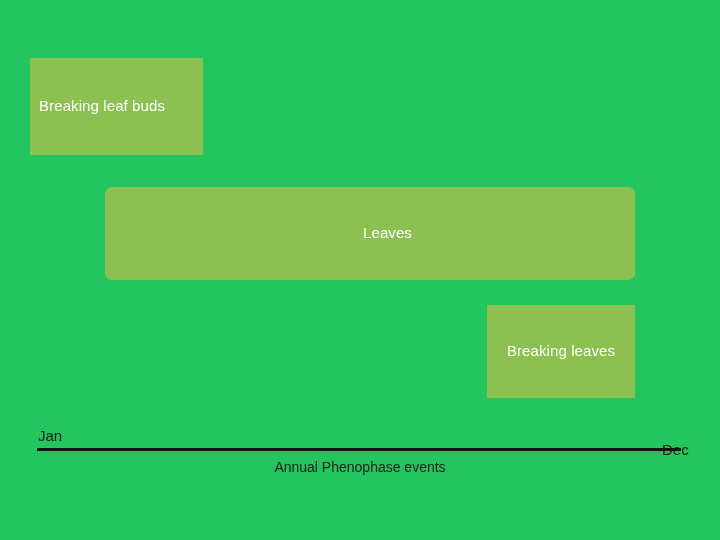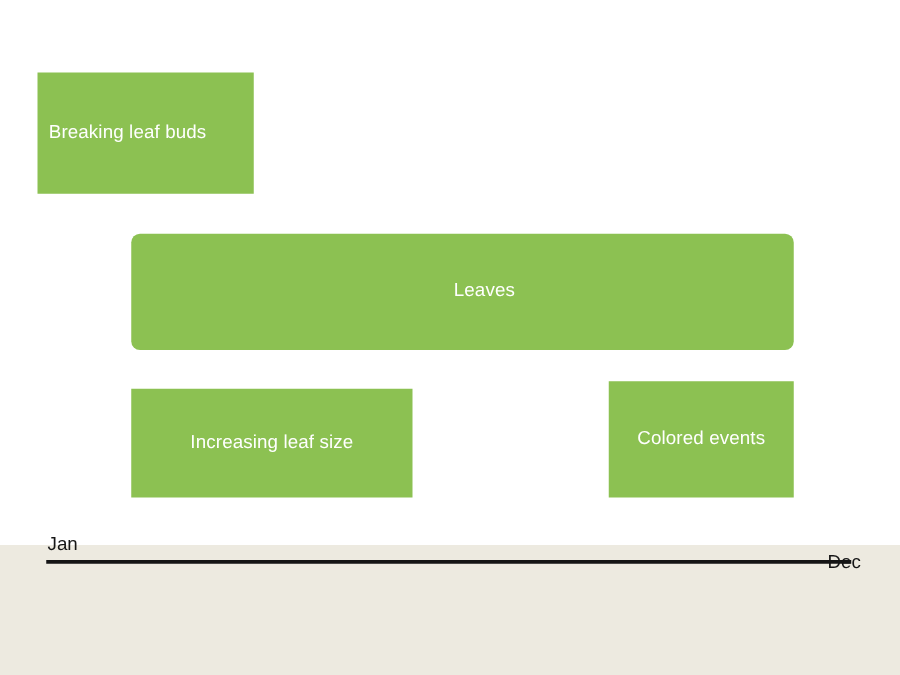--- a/index.html
+++ b/index.html
@@ -9,22 +9,22 @@
   body {
     width: 720px;
     height: 540px;
     background: #EDEAE0;
     font-family: "Liberation Sans", sans-serif;
     overflow: hidden;
   }
   #slide {
     position: relative;
     width: 720px;
-    height: 436px;
-    background: #ffffff;
+    height: 540px;
+    background: #22c55e;
   }
 
   
   .bar {
     position: absolute;
     background: #8CC152;
     color: #FFFFFF;
     display: flex;
     align-items: center;
     justify-content: center;
@@ -109,29 +109,27 @@
 <div id="slide">
 
   <div class="bar" id="bar-breaking-leaf-buds">
     <span>Breaking leaf buds</span>
   </div>
 
   <div class="bar rounded" id="bar-leaves">
     <span>Leaves</span>
   </div>
 
-  <div class="bar" id="bar-increasing-leaf-size">
-    <span>Increasing leaf size</span>
-  </div>
 
   <div class="bar" id="bar-colored-leaves">
-    <span>Colored events</span>
+    <span>Breaking leaves</span>
   </div>
 
   <div class="axis-label" id="axis-label-start">Jan</div>
 
   <div class="axis-label" id="axis-label-end">Dec</div>
 
   <div id="axis-line"></div>
 
+  <div id="axis-caption">Annual Phenophase events</div>
 
 
 </div>
 
 </body></html>

